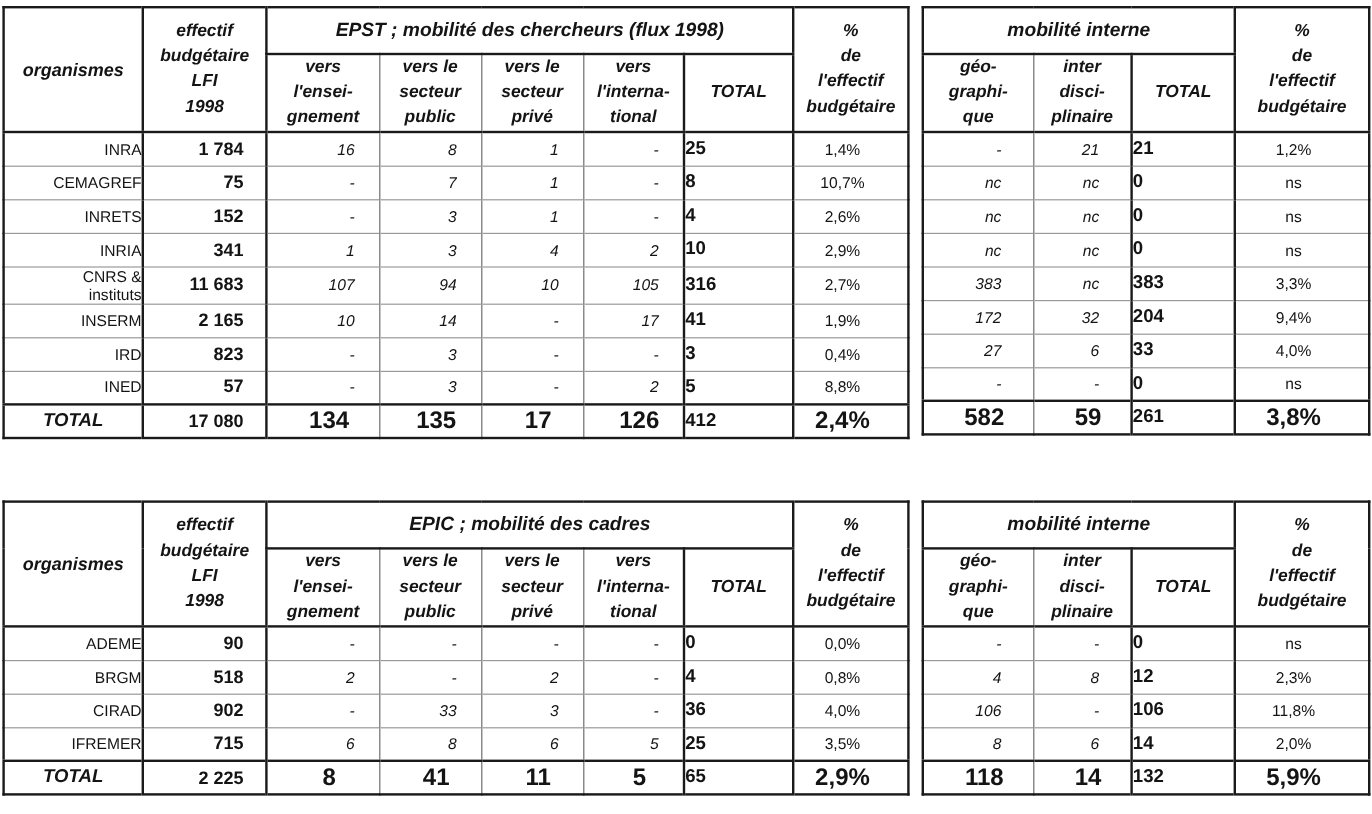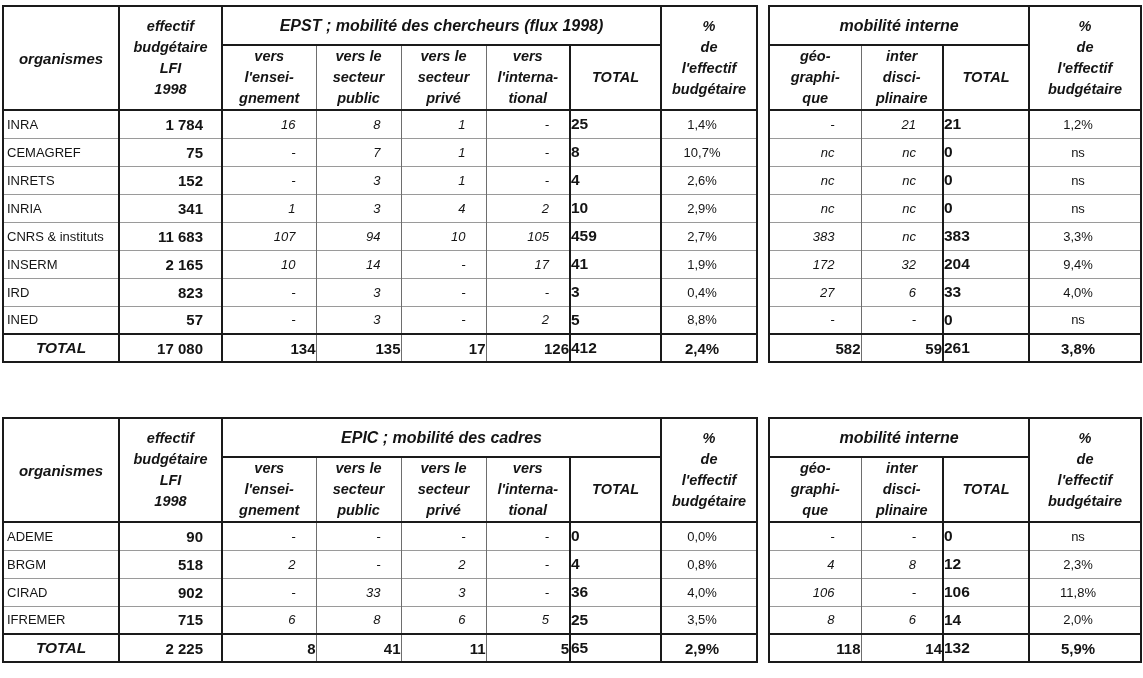--- a/index.html
+++ b/index.html
@@ -21,32 +21,32 @@
   }
   th.t-title { height:39px; font-size:16px; }
   th.h-org { font-size:15px; }
   .pre { white-space:pre-line; }
   
   .bl-thick { border-left:2px solid #1a1a1a; }
   .bl-thin  { border-left:1px solid #6e6e6e; }
   
   tbody tr { height:28px; }
   tbody td { border-top:1px solid #9a9a9a; font-size:13px; }
-  .c-org { text-align:left;  padding-left:3px; }
+  .c-org { text-align:right;  padding-left:22px; }
   .c-eff { text-align:right; padding-right:18px; font-weight:bold; font-size:15px; }
   .c-flux{ text-align:right; padding-right:20px; font-style:italic; }
   table.interne .c-flux { padding-right:26px; }
   .c-tot { text-align:left; font-weight:bold; font-size:15.5px; }
   .c-pct { text-align:center; padding-right:14px; }
   
   tr.total-row td { border-top:2px solid #1a1a1a; font-weight:bold; }
   tr.total-row .c-org  { text-align:center; padding-left:0; font-style:italic; font-size:15.5px; }
-  tr.total-row .c-flux { font-style:normal; padding-right:0; font-size:15px;padding-left:10px; }
+  tr.total-row .c-flux { font-style:normal; text-align:center; padding-right:0; font-size:20px;padding-left:10px; }
   table.interne tr.total-row .c-flux { padding-right:0; }
-  tr.total-row .c-pct  { font-size:15px; }
+  tr.total-row .c-pct  { font-size:20px; }
   
   #t-epst-flux    { left:2px;   top:5px;   width:754px; }
   #t-epst-interne { left:768px; top:5px;   width:372px; }
   #t-epic-flux    { left:2px;   top:417px; width:754px; }
   #t-epic-interne { left:768px; top:417px; width:372px; }
 </style>
 </head>
 <body>
 
 <table id="t-epst-flux">
@@ -130,21 +130,21 @@
         <td class="c-tot bl-thick">10</td>
         <td class="c-pct bl-thick">2,9%</td>
       </tr>
       <tr>
         <td class="c-org">CNRS &amp; instituts</td>
         <td class="c-eff bl-thick">11 683</td>
         <td class="c-flux bl-thick">107</td>
         <td class="c-flux bl-thin">94</td>
         <td class="c-flux bl-thin">10</td>
         <td class="c-flux bl-thin">105</td>
-        <td class="c-tot bl-thick">459</td>
+        <td class="c-tot bl-thick">316</td>
         <td class="c-pct bl-thick">2,7%</td>
       </tr>
       <tr>
         <td class="c-org">INSERM</td>
         <td class="c-eff bl-thick">2 165</td>
         <td class="c-flux bl-thick">10</td>
         <td class="c-flux bl-thin">14</td>
         <td class="c-flux bl-thin">-</td>
         <td class="c-flux bl-thin">17</td>
         <td class="c-tot bl-thick">41</td>

